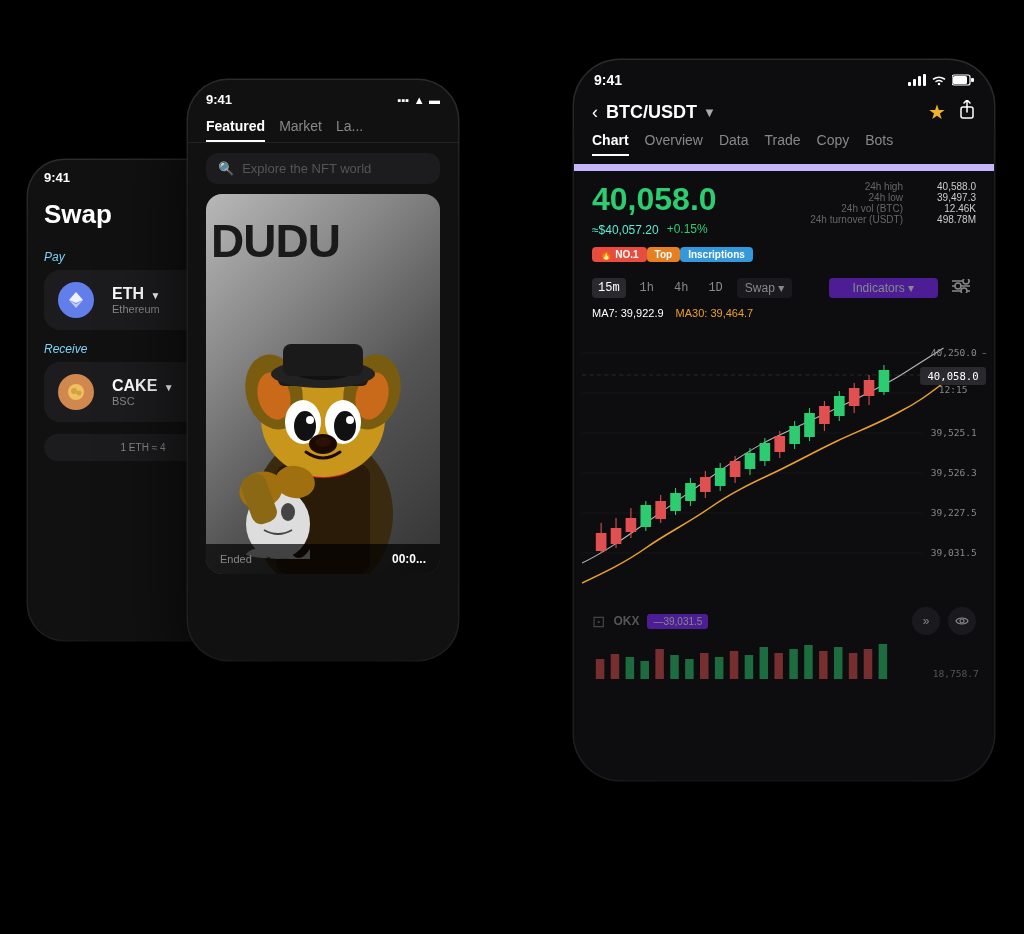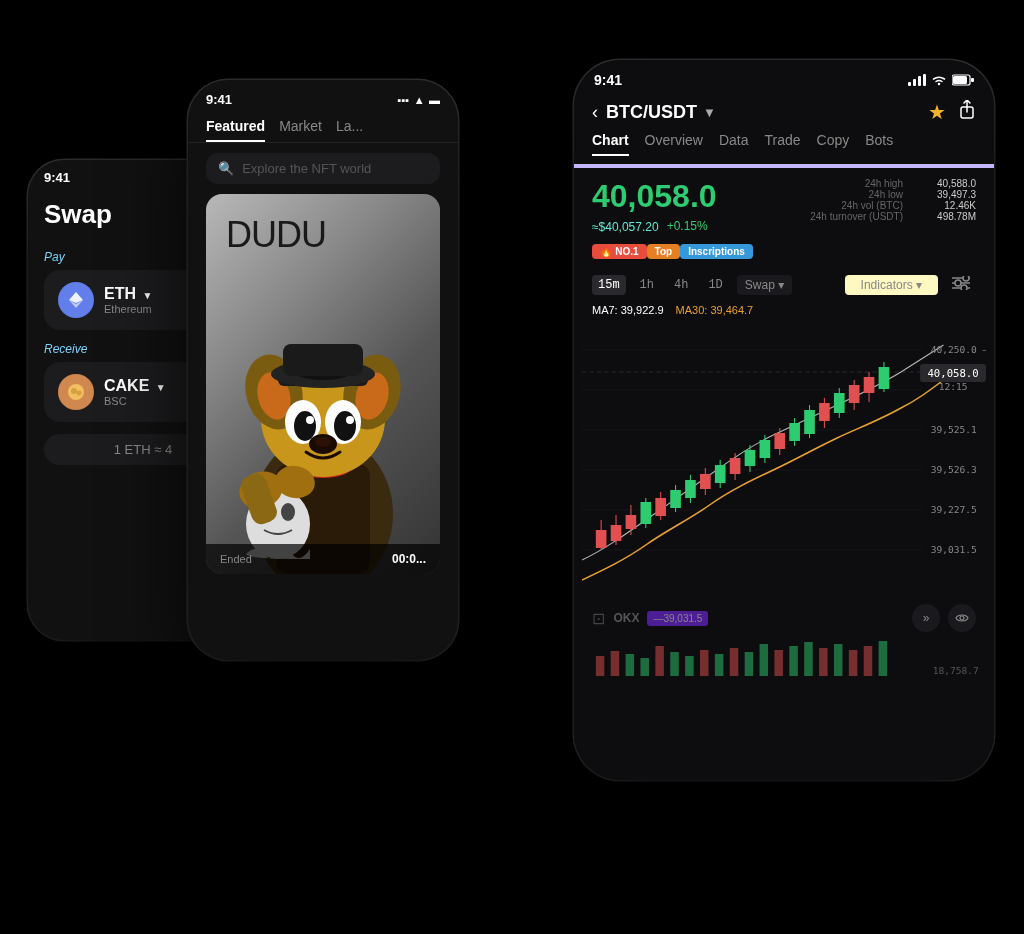--- a/index.html
+++ b/index.html
@@ -77,21 +77,21 @@
       font-style: italic;
     }
 
     .phone-swap .token-row {
       background: #1c1c1e;
       border-radius: 16px;
       padding: 12px 14px;
       margin-bottom: 12px;
       display: flex;
       align-items: center;
-      gap: 10px;
+      gap: 18px;
     }
 
     .phone-swap .token-icon {
       width: 36px;
       height: 36px;
       border-radius: 50%;
       display: flex;
       align-items: center;
       justify-content: center;
       font-size: 18px;
@@ -120,21 +120,21 @@
       color: #fff;
       font-size: 10px;
       margin-left: 2px;
     }
 
     .phone-swap .rate-bar {
       background: #1c1c1e;
       border-radius: 20px;
       padding: 8px 14px;
       color: #888;
-      font-size: 13px;
+      font-size: 10px;
       margin-top: 8px;
       text-align: center;
     }
 
     
     .phone-nft {
       width: 270px;
       height: 580px;
       left: 188px;
       top: 80px;
@@ -202,23 +202,23 @@
       background: linear-gradient(135deg, #b8b8b8 0%, #888 30%, #555 60%, #333 100%);
       position: relative;
       display: flex;
       align-items: flex-end;
       justify-content: flex-end;
     }
 
     .dudu-title {
       position: absolute;
       top: 20px;
-      left: 20px;
-      font-size: 36px;
-      font-weight: 400;
+      left: 5px;
+      font-size: 46px;
+      font-weight: 700;
       color: #1a1a1a;
       letter-spacing: -1px;
     }
 
     .nft-card-bottom {
       position: absolute;
       bottom: 0;
       left: 0;
       right: 0;
       background: rgba(0,0,0,0.7);
@@ -293,21 +293,21 @@
     .phone-chart .header-actions {
       display: flex;
       gap: 12px;
       align-items: center;
     }
 
     .phone-chart .chart-tabs {
       display: flex;
       gap: 16px;
       padding: 0 18px 8px;
-      border-bottom: 4px solid #c4b5fd;
+      border-bottom: 7px solid #c4b5fd;
     }
 
     .phone-chart .chart-tab {
       color: #888;
       font-size: 14px;
       padding-bottom: 6px;
     }
 
     .phone-chart .chart-tab.active {
       color: #fff;
@@ -407,24 +407,24 @@
       color: #888;
       font-size: 12px;
       padding: 3px 8px;
       border-radius: 4px;
       display: flex;
       align-items: center;
       gap: 3px;
     }
 
     .indicators-btn {
-      background: #fef9c3;
+      background: #4c1d95;
       color: #888;
       font-size: 12px;
-      padding: 3px 16px;
+      padding: 3px 24px;
       border-radius: 4px;
       display: flex;
       align-items: center;
       gap: 3px;
       margin-left: auto;
     }
 
     .settings-btn {
       color: #888;
       font-size: 14px;

